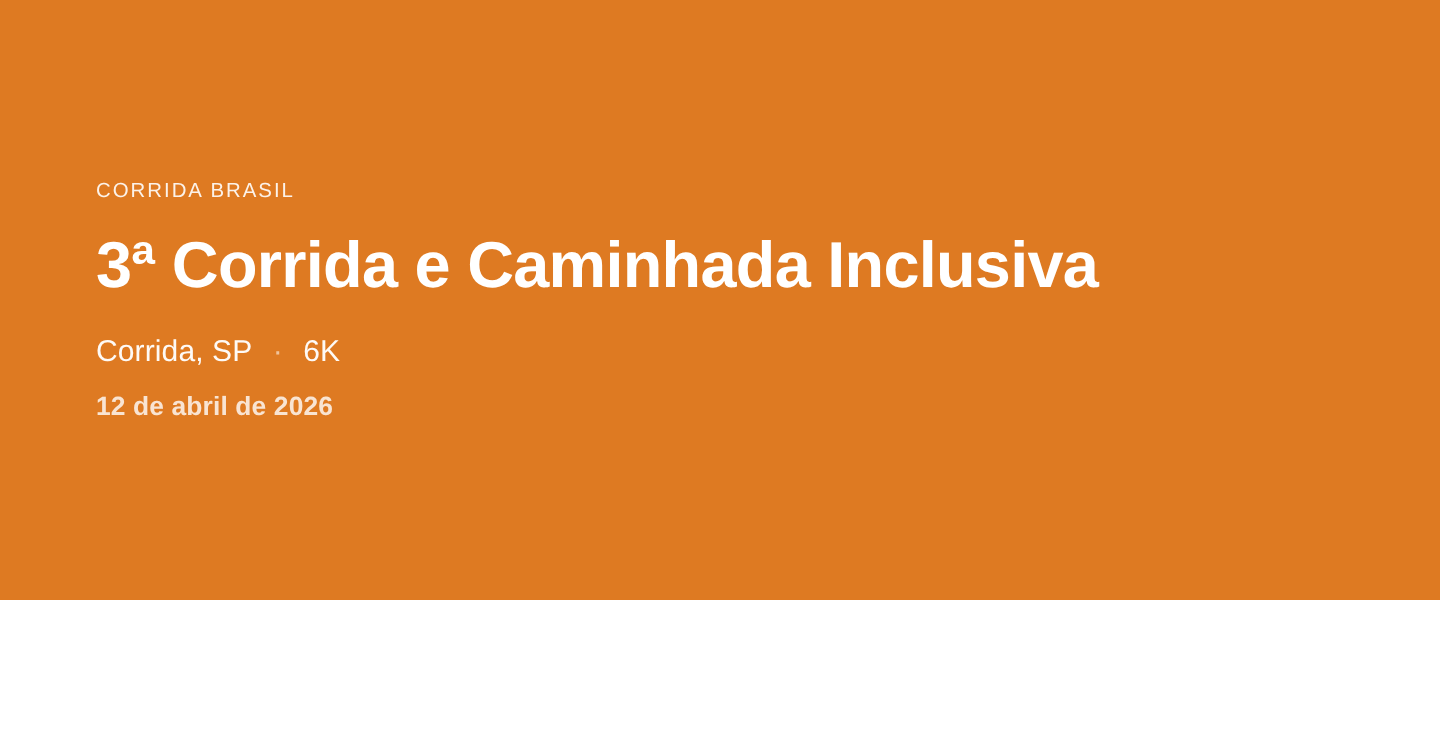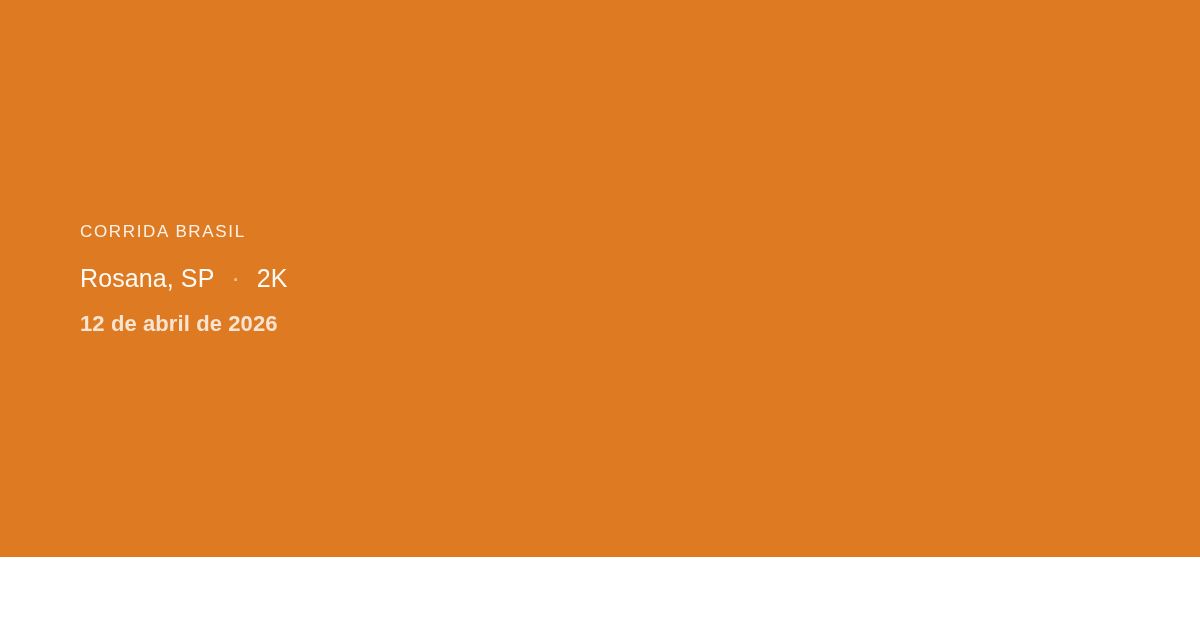--- a/index.html
+++ b/index.html
@@ -13,21 +13,21 @@
     height: 630px;
     overflow: hidden;
     font-family: "Liberation Sans", sans-serif;
     -webkit-font-smoothing: antialiased;
   }
 
   .og-card {
     position: relative;
     box-sizing: border-box;
     width: 1200px;
-    height: 557px;
+    height: 500px;
     background: #DE7A22;
     display: flex;
     flex-direction: column;
     justify-content: center;
     padding: 0 80px;
   }
 
   .content-block {
     display: block;
     max-width: 1040px;
@@ -86,24 +86,25 @@
 </style>
 </head>
 <body>
 
 <div class="og-card">
 
   <div class="content-block">
 
     <div class="eyebrow">CORRIDA BRASIL</div>
 
+    <h1 class="event-title">3ª Corrida e Caminhada Inclusiva</h1>
 
     <div class="meta-line">
-      <span class="meta-location">Rosana, SP</span>
+      <span class="meta-location">Corrida, SP</span>
       <span class="meta-sep">·</span>
-      <span class="meta-distance">2K</span>
+      <span class="meta-distance">6K</span>
     </div>
 
     <div class="event-date">12 de abril de 2026</div>
 
   </div>
 
 </div>
 
 </body></html>

